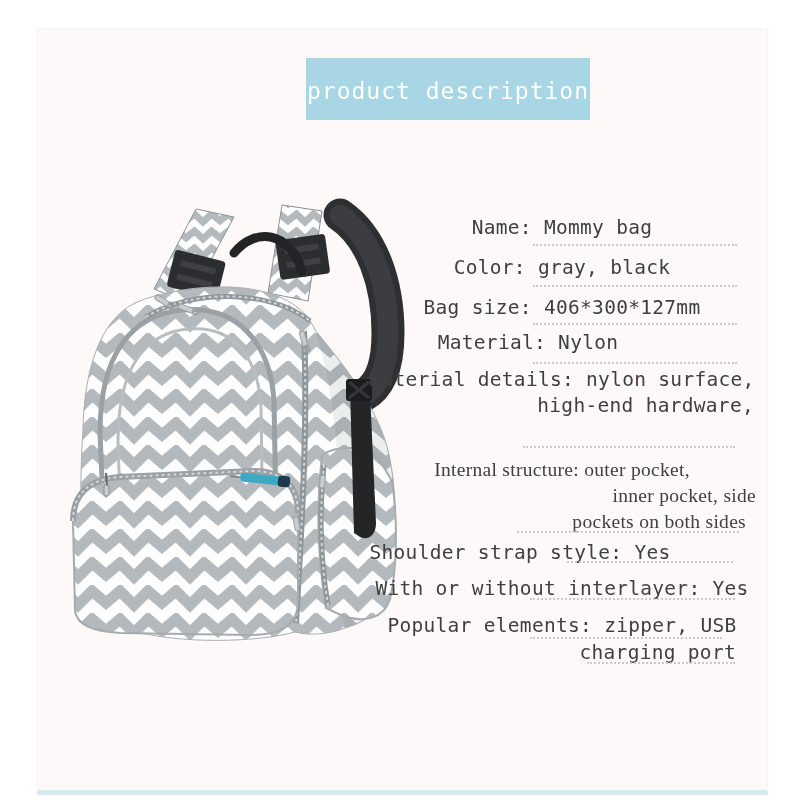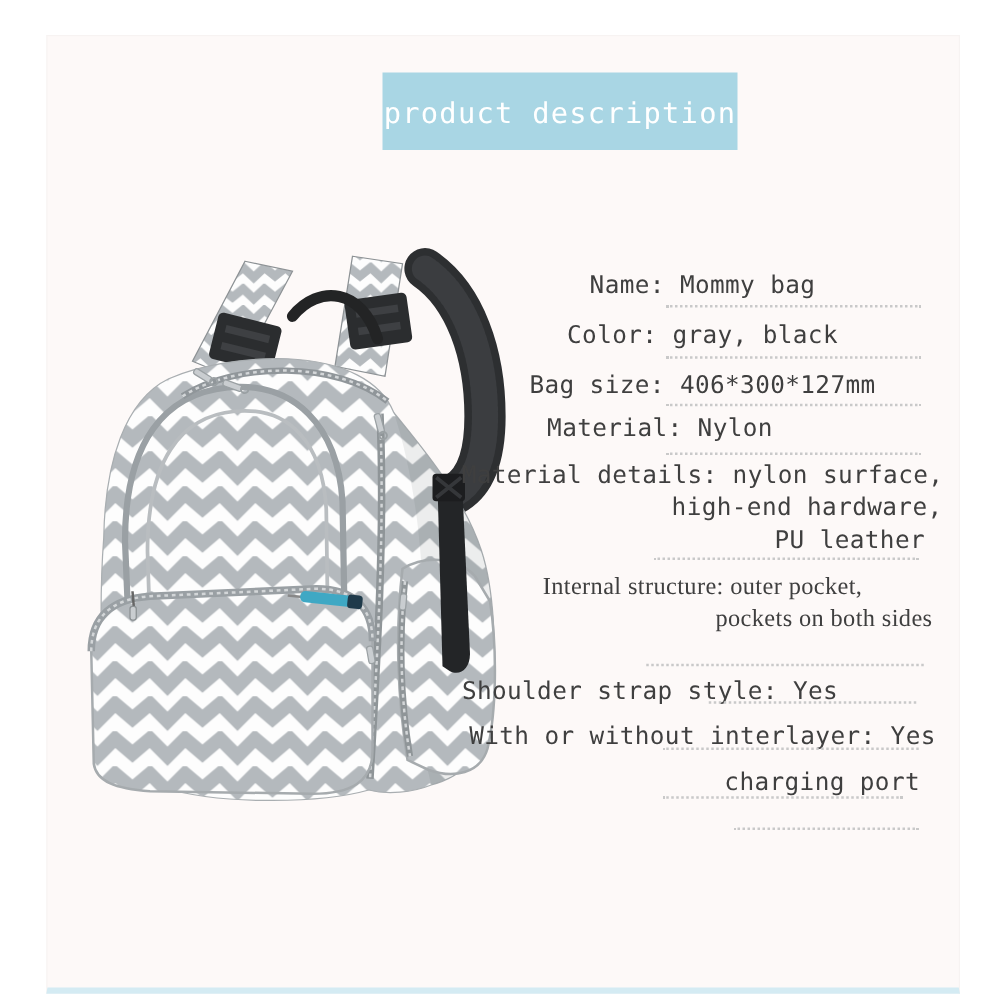--- a/index.html
+++ b/index.html
@@ -162,33 +162,34 @@
 </div>
 <div class="spec lh27 g3">
   <div class="ln-c">Bag size: 406*300*127mm</div>
 </div>
 <div class="spec lh27 g4">
   <div class="ln-c">Material: Nylon</div>
 </div>
 <div class="spec lh26 g5">
   <div class="ln-c">Material details: nylon surface,</div>
   <div class="ln-r pr10">high-end hardware,</div>
-  <div class="ln-r pr24">PU leather</div>
 </div>
 <div class="spec lh26 g6">
   <div class="ln-c">Internal structure: outer pocket,</div>
+  <div class="ln-r pr8">inner pocket, side</div>
   <div class="ln-r pr18">pockets on both sides</div>
 </div>
 <div class="spec lh27 g7">
   <div class="ln-c">Shoulder strap style: Yes</div>
 </div>
 <div class="spec lh27 g8">
   <div class="ln-c">With or without interlayer: Yes</div>
 </div>
 <div class="spec lh27 g9">
+  <div class="ln-c">Popular elements: zipper, USB</div>
   <div class="ln-r pr28">charging port</div>
 </div>
 
 <div class="uline u1"></div>
 <div class="uline u2"></div>
 <div class="uline u3"></div>
 <div class="uline u4"></div>
 <div class="uline u5"></div>
 <div class="uline u6"></div>
 <div class="uline u7"></div>

